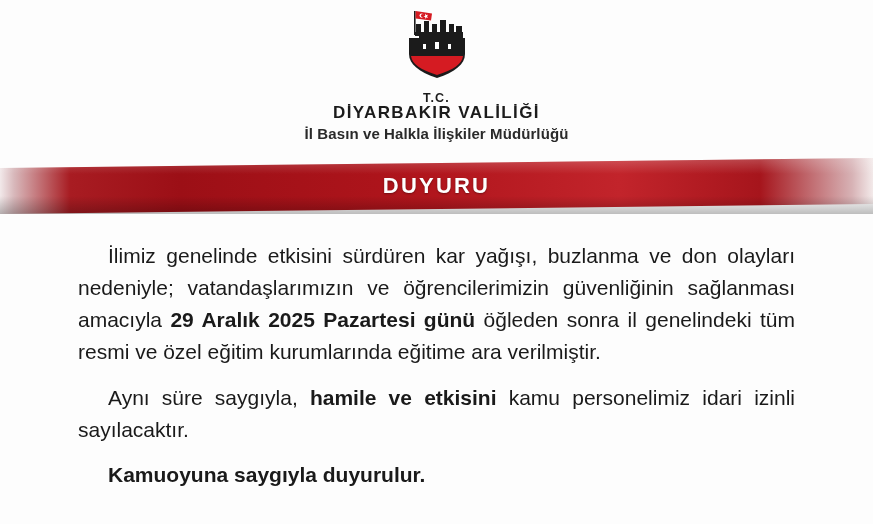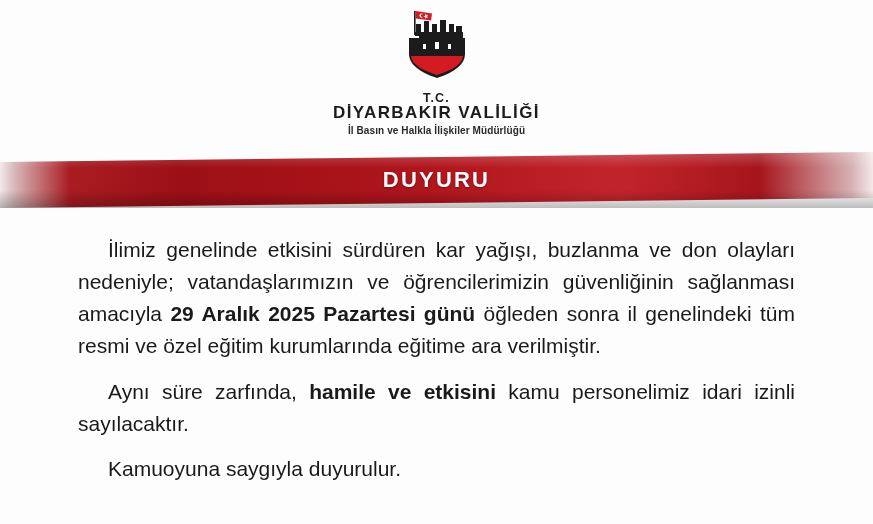--- a/index.html
+++ b/index.html
@@ -59,21 +59,21 @@
 
   .org-title .name {
     display: block;
     font-size: 17px;
     letter-spacing: 1.4px;
     margin-top: -1px;
   }
 
   .org-sub {
     margin-top: 3px;
-    font-size: 10px;
+    font-size: 15px;
     font-weight: bold;
     color: #2a2a2a;
     letter-spacing: 0.1px;
     text-align: center;
   }
 
   
   .banner-wrap {
     position: relative;
     margin-top: 16px;
@@ -144,20 +144,21 @@
     font-size: 21px;
     line-height: 1.52;
     text-align: justify;
     text-justify: inter-word;
     margin: 0 0 14px 0;
     text-indent: 30px;
   }
 
   .para.last {
     margin-bottom: 16px;
+    font-weight: bold;
   }
 
   .para b {
     font-weight: bold;
   }
 </style>
 </head>
 <body>
 
 <div class="page">
@@ -208,17 +209,17 @@
 
   <div class="banner-wrap">
     <div class="banner-bg"></div>
     <div class="banner-shade-top"></div>
     <div class="banner-shade-bottom"></div>
     <div class="banner-text">DUYURU</div>
   </div>
 
   <div class="content">
     <p class="para" id="p1"><span>İlimiz genelinde etkisini sürdüren kar yağışı, buzlanma ve don olayları nedeniyle; vatandaşlarımızın ve öğrencilerimizin güvenliğinin sağlanması amacıyla </span><b>29 Aralık 2025 Pazartesi günü</b><span> öğleden sonra il genelindeki tüm resmi ve özel eğitim kurumlarında eğitime ara verilmiştir.</span></p>
-    <p class="para" id="p2"><span>Aynı süre zarfında, </span><b>hamile ve etkisini</b><span> kamu personelimiz idari izinli sayılacaktır.</span></p>
+    <p class="para" id="p2"><span>Aynı süre saygıyla, </span><b>hamile ve etkisini</b><span> kamu personelimiz idari izinli sayılacaktır.</span></p>
     <p class="para last" id="p3"><span>Kamuoyuna saygıyla duyurulur.</span></p>
   </div>
 
 </div>
 
 </body></html>

